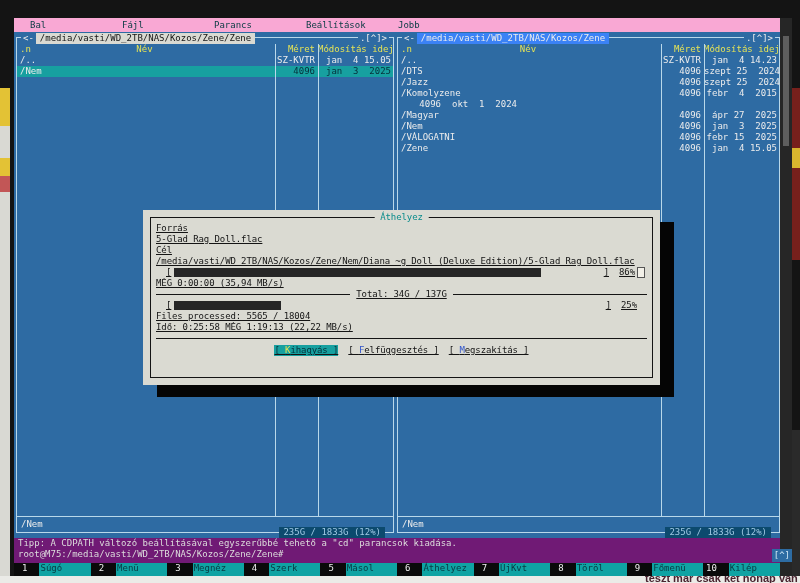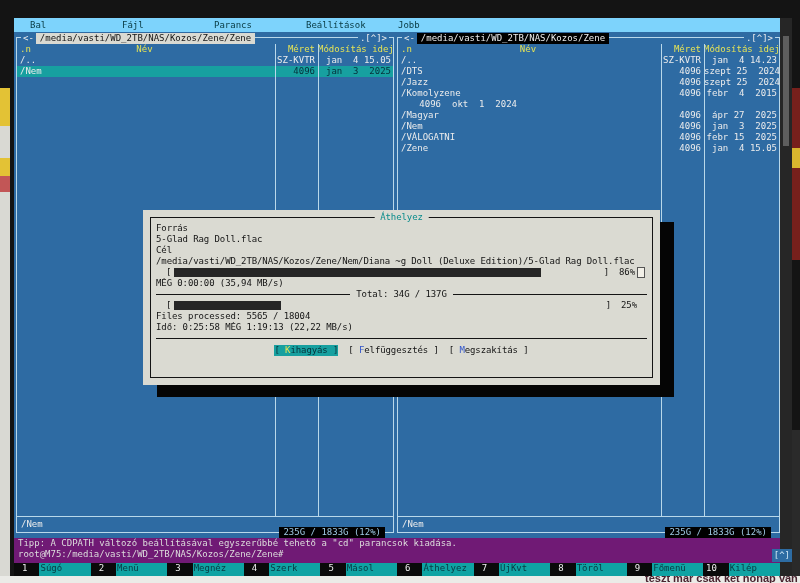--- a/index.html
+++ b/index.html
@@ -18,51 +18,51 @@
     font-family:"Liberation Sans",sans-serif;font-size:11px;line-height:18px;text-align:center;
   }
   .win-controls{position:absolute;right:6px;top:0;height:18px;display:flex;align-items:center;gap:9px;}
   .wc{color:#d6d6d6;font-size:10px;line-height:10px;}
   .wc-close{width:13px;height:13px;border-radius:50%;background:#2f86d8;color:#fff;
     font-size:8px;line-height:13px;text-align:center;}
   
   .mc{position:absolute;left:4px;top:18px;width:766px;height:558px;background:#2e6ba3;overflow:visible;}
   .scrollbar{position:absolute;right:0;top:18px;width:12px;height:558px;background:#262626;}
   .scroll-thumb{position:absolute;left:3px;top:18px;width:6px;height:110px;background:#5e5e5e;}
-  .menubar{height:14px;background:#7dd3fc;color:#083a42;display:flex;align-items:center;padding-left:14px;gap:0;}
+  .menubar{height:14px;background:#f9a8d4;color:#083a42;display:flex;align-items:center;padding-left:14px;gap:0;}
   .menu-item{margin-right:0;padding:0 2px;width:88px;}
   
   .panel{position:absolute;top:19px;height:494px;border:1px solid #b9d8ea;}
   .panel-top{position:absolute;top:-6px;left:4px;right:4px;height:12px;display:flex;align-items:center;white-space:nowrap;}
   .p-arrow{background:#2e6ba3;padding:0 2px;color:#ececec;}
-  .p-path{padding:0 4px;color:#ececec;background:#000000;overflow:hidden;}
+  .p-path{padding:0 4px;color:#ececec;background:#3b82f6;overflow:hidden;}
   .p-path.active{background:#dadad2;color:#141414;}
   .p-spacer{flex:1;}
   .p-marker{background:#2e6ba3;padding:0 2px;color:#ececec;}
   .hdr{position:relative;display:flex;height:11px;margin-top:6px;color:#e5e356;}
   .hdr .h-name{flex:1;text-align:center;position:relative;}
   .h-sort{position:absolute;left:3px;top:0;color:#e5e356;}
   .c-size{width:43px;text-align:right;padding-right:3px;flex:none;}
   .c-date{width:73px;text-align:right;padding-right:2px;flex:none;white-space:pre;}
   .rows{position:relative;}
   .prow{display:flex;height:11px;}
   .prow .c-name{flex:1;padding-left:3px;white-space:pre;overflow:hidden;}
   .prow.selected{background:#17a0a0;}
   .prow.selected .c-size,.prow.selected .c-date{color:#06303a;}
   .sep{position:absolute;top:6px;bottom:16px;width:1px;background:#b9d8ea;}
   .mini-line{position:absolute;left:0;right:0;bottom:15px;border-top:1px solid #b9d8ea;}
   .mini-status{position:absolute;left:4px;bottom:2px;color:#ececec;}
-  .usage{position:absolute;right:8px;bottom:-6px;background:#000000;padding:0 4px;color:#9fc9e4;}
+  .usage{position:absolute;right:8px;bottom:-6px;background:#0c4a6e;padding:0 4px;color:#9fc9e4;}
   
   .dialog{position:absolute;left:129px;top:192px;width:517px;height:175px;background:#dadad2;
     color:#141414;z-index:30;box-shadow:14px 12px 0 #050505;letter-spacing:-0.1px;}
   .dlg-inner{position:absolute;left:7px;right:7px;top:7px;bottom:7px;border:1px solid #141414;}
   .dlg-title{position:absolute;top:-6px;left:50%;transform:translateX(-50%);
     background:#dadad2;color:#0a8c8c;padding:0 6px;white-space:nowrap;}
-  .dlg-body{position:absolute;left:5px;right:5px;top:5px;bottom:3px;}
+  .dlg-body{position:absolute;left:5px;right:5px;top:5px;bottom:3px;text-decoration:underline;}
   .dlg-row{height:11px;white-space:nowrap;overflow:hidden;}
   .bar-row{display:flex;align-items:center;height:11px;padding:0 2px 0 10px;}
   .bar-track{flex:1;height:9px;margin:0 3px;position:relative;}
   .bar-fill{position:absolute;left:0;top:0;bottom:0;background:#262626;}
   .bar-pct{width:26px;text-align:right;}
   .cursor-box{width:6px;height:9px;border:1px solid #555;background:#f2f0e8;margin-left:2px;flex:none;}
   .divider{display:flex;align-items:center;height:11px;}
   .divider::before,.divider::after{content:"";flex:1;border-top:1px solid #141414;}
   .divider span{padding:0 6px;}
   .plain-line{height:5px;border-bottom:1px solid #141414;margin-bottom:5px;}

